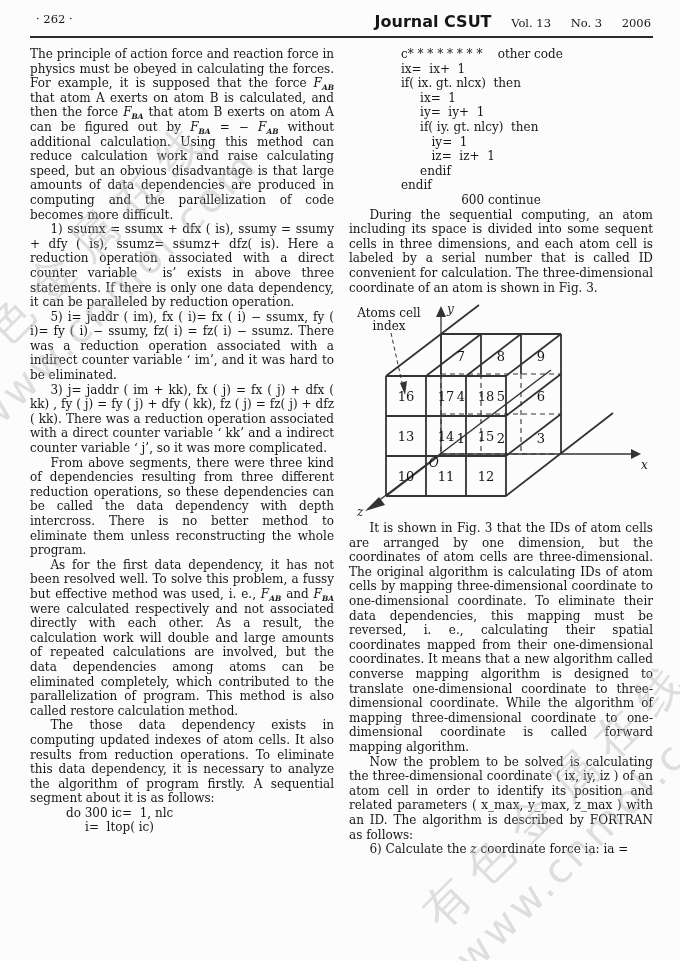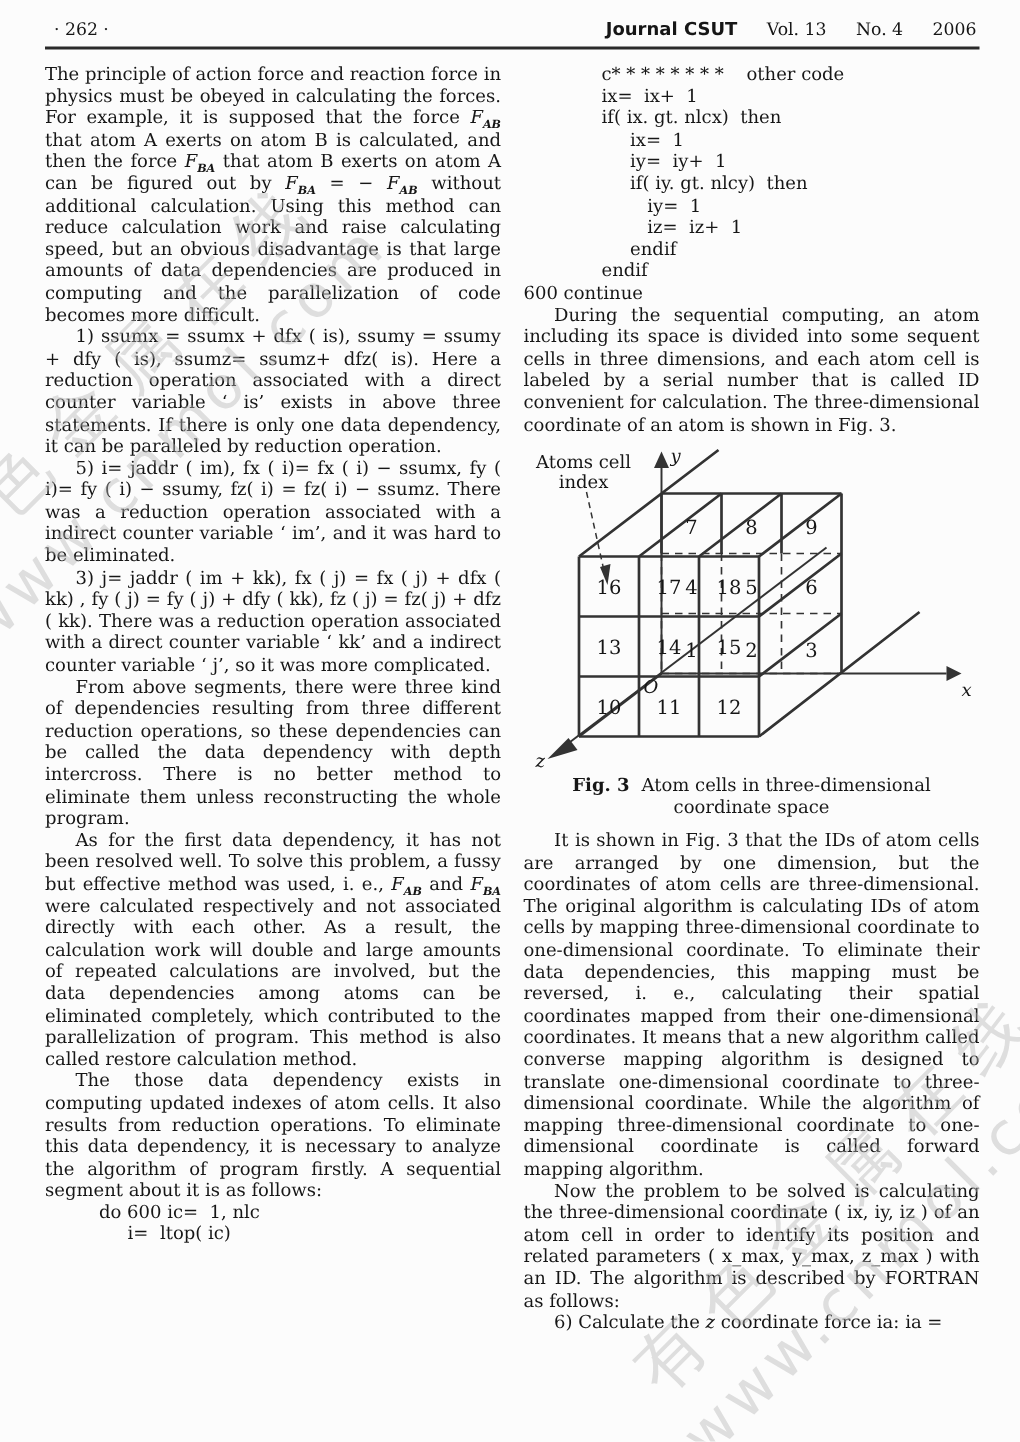--- a/index.html
+++ b/index.html
@@ -9,35 +9,35 @@
     color:#161616;
     font-family:"DejaVu Serif", serif;
     position:relative;
     overflow:hidden;
   }
   .page { padding:8px 27px 0 30px; position:relative; }
   .header {
     display:flex; justify-content:space-between; 
     font-size:11.5px; padding:4px 2px 5px 6px;
   }
-  .journal-name { font-family:"DejaVu Sans", sans-serif; font-weight:700; font-size:12px; }
+  .journal-name { font-family:"DejaVu Sans", sans-serif; font-weight:700; font-size:16px; }
   .header-meta span { margin-left:16px; }
   .rule { border:0; border-top:2px solid #2a2a2a; margin:0 0 9px 0; }
   .columns { display:flex; gap:15px; }
   .col { width:304px; font-size:12px; line-height:14.6px; text-align:justify; }
   .col p { margin:0; text-indent:1.7em; }
   .col p.noindent { text-indent:0; }
   sub { font-size:0.62em; line-height:0;font-weight:bold; }
   pre.code {
     margin:0; font-family:inherit; font-size:inherit; line-height:14.6px;
     white-space:pre; text-align:left;
   }
   pre.code-right { margin-left:52px; }
   pre.code-left  { margin-left:36px; }
-  .code-end { text-indent:0 !important; text-align:left; }
+  .code-end { text-indent:0 !important; text-align:center; }
   .figure-wrap { text-align:left; margin:6px 0 2px 0; }
   svg.fig { display:block; margin:0 auto; }
   .fig-caption { text-align:center; text-indent:0 !important; line-height:15px; margin:2px 0 7px 0; }
   .fig-caption .cap-label { font-weight:700; margin-right:8px; }
   .fig-caption .cap-line2 { display:block; }
   .watermark {
     position:absolute; transform:rotate(-45deg);
     color:#b5b5b5; opacity:0.42;
     font-family:"DejaVu Sans", sans-serif;
     pointer-events:none; white-space:nowrap;
@@ -51,37 +51,37 @@
 </head>
 <body>
 
 <div class="page">
 
   <div class="header">
     <span>· 262 ·</span>
     <span class="header-meta">
       <span class="journal-name">Journal CSUT</span>
       <span>Vol. 13</span>
-      <span>No. 4</span>
+      <span>No. 3</span>
       <span>2006</span>
     </span>
   </div>
   <hr class="rule">
 
   <div class="columns">
 
     <div class="col">
       <p class="noindent"><span>The principle of action force and reaction force in physics must be obeyed in calculating the forces. For example, it is supposed that the force </span><span style="font-style: italic;">F<sub>AB</sub></span><span> that atom A exerts on atom B is calculated, and then the force </span><span style="font-style: italic;">F<sub>BA</sub></span><span> that atom B exerts on atom A can be figured out by </span><span style="font-style: italic;">F<sub>BA</sub></span><span> = − </span><span style="font-style: italic;">F<sub>AB</sub></span><span> without additional calculation. Using this method can reduce calculation work and raise calculating speed, but an obvious disadvantage is that large amounts of data dependencies are produced in computing and the parallelization of code becomes more difficult.</span></p>
       <p>1) ssumx = ssumx + dfx ( is), ssumy = ssumy + dfy ( is), ssumz= ssumz+ dfz( is). Here a reduction operation associated with a direct counter variable ‘ is’ exists in above three statements. If there is only one data dependency, it can be paralleled by reduction operation.</p>
       <p>5) i= jaddr ( im), fx ( i)= fx ( i) − ssumx, fy ( i)= fy ( i) − ssumy, fz( i) = fz( i) − ssumz. There was a reduction operation associated with a indirect counter variable ‘ im’, and it was hard to be eliminated.</p>
       <p>3) j= jaddr ( im + kk), fx ( j) = fx ( j) + dfx ( kk) , fy ( j) = fy ( j) + dfy ( kk), fz ( j) = fz( j) + dfz ( kk). There was a reduction operation associated with a direct counter variable ‘ kk’ and a indirect counter variable ‘ j’, so it was more complicated.</p>
       <p>From above segments, there were three kind of dependencies resulting from three different reduction operations, so these dependencies can be called the data dependency with depth intercross. There is no better method to eliminate them unless reconstructing the whole program.</p>
       <p><span>As for the first data dependency, it has not been resolved well. To solve this problem, a fussy but effective method was used, i. e., </span><span style="font-style: italic;">F<sub>AB</sub></span><span> and </span><span style="font-style: italic;">F<sub>BA</sub></span><span> were calculated respectively and not associated directly with each other. As a result, the calculation work will double and large amounts of repeated calculations are involved, but the data dependencies among atoms can be eliminated completely, which contributed to the parallelization of program. This method is also called restore calculation method.</span></p>
       <p>The those data dependency exists in computing updated indexes of atom cells. It also results from reduction operations. To eliminate this data dependency, it is necessary to analyze the algorithm of program firstly. A sequential segment about it is as follows:</p>
-      <pre class="code code-left">do 600 ic=  1, nlc
+      <pre class="code code-left">do 300 ic=  1, nlc
      i=  ltop( ic)</pre>
     </div>
 
     <div class="col">
       <pre class="code code-right">c* * * * * * * *    other code
 ix=  ix+  1
 if( ix. gt. nlcx)  then
      ix=  1
      iy=  iy+  1
      if( iy. gt. nlcy)  then
@@ -148,24 +148,20 @@
             <text x="110" y="100">4</text>
             <text x="150" y="100">5</text>
             <text x="190" y="100">6</text>
             <text x="110" y="142">1</text>
             <text x="150" y="142">2</text>
             <text x="190" y="142">3</text>
           </g>
         </svg>
       </div>
 
-      <div class="fig-caption">
-        <span class="cap-label">Fig. 3</span><span>Atom cells in three-dimensional</span>
-        <span class="cap-line2">coordinate space</span>
-      </div>
 
       <p>It is shown in Fig. 3 that the IDs of atom cells are arranged by one dimension, but the coordinates of atom cells are three-dimensional. The original algorithm is calculating IDs of atom cells by mapping three-dimensional coordinate to one-dimensional coordinate. To eliminate their data dependencies, this mapping must be reversed, i. e., calculating their spatial coordinates mapped from their one-dimensional coordinates. It means that a new algorithm called converse mapping algorithm is designed to translate one-dimensional coordinate to three-dimensional coordinate. While the algorithm of mapping three-dimensional coordinate to one-dimensional coordinate is called forward mapping algorithm.</p>
       <p>Now the problem to be solved is calculating the three-dimensional coordinate ( ix, iy, iz ) of an atom cell in order to identify its position and related parameters ( x_max, y_max, z_max ) with an ID. The algorithm is described by FORTRAN as follows:</p>
       <p><span>6) Calculate the </span><span style="font-style: italic;">z</span><span> coordinate force ia:  ia =</span></p>
     </div>
   </div>
 
   <div class="watermark wm-topleft">
     <div class="wm-cn">有色金属在线</div>
     <div class="wm-url">www.cnmol.com</div>

